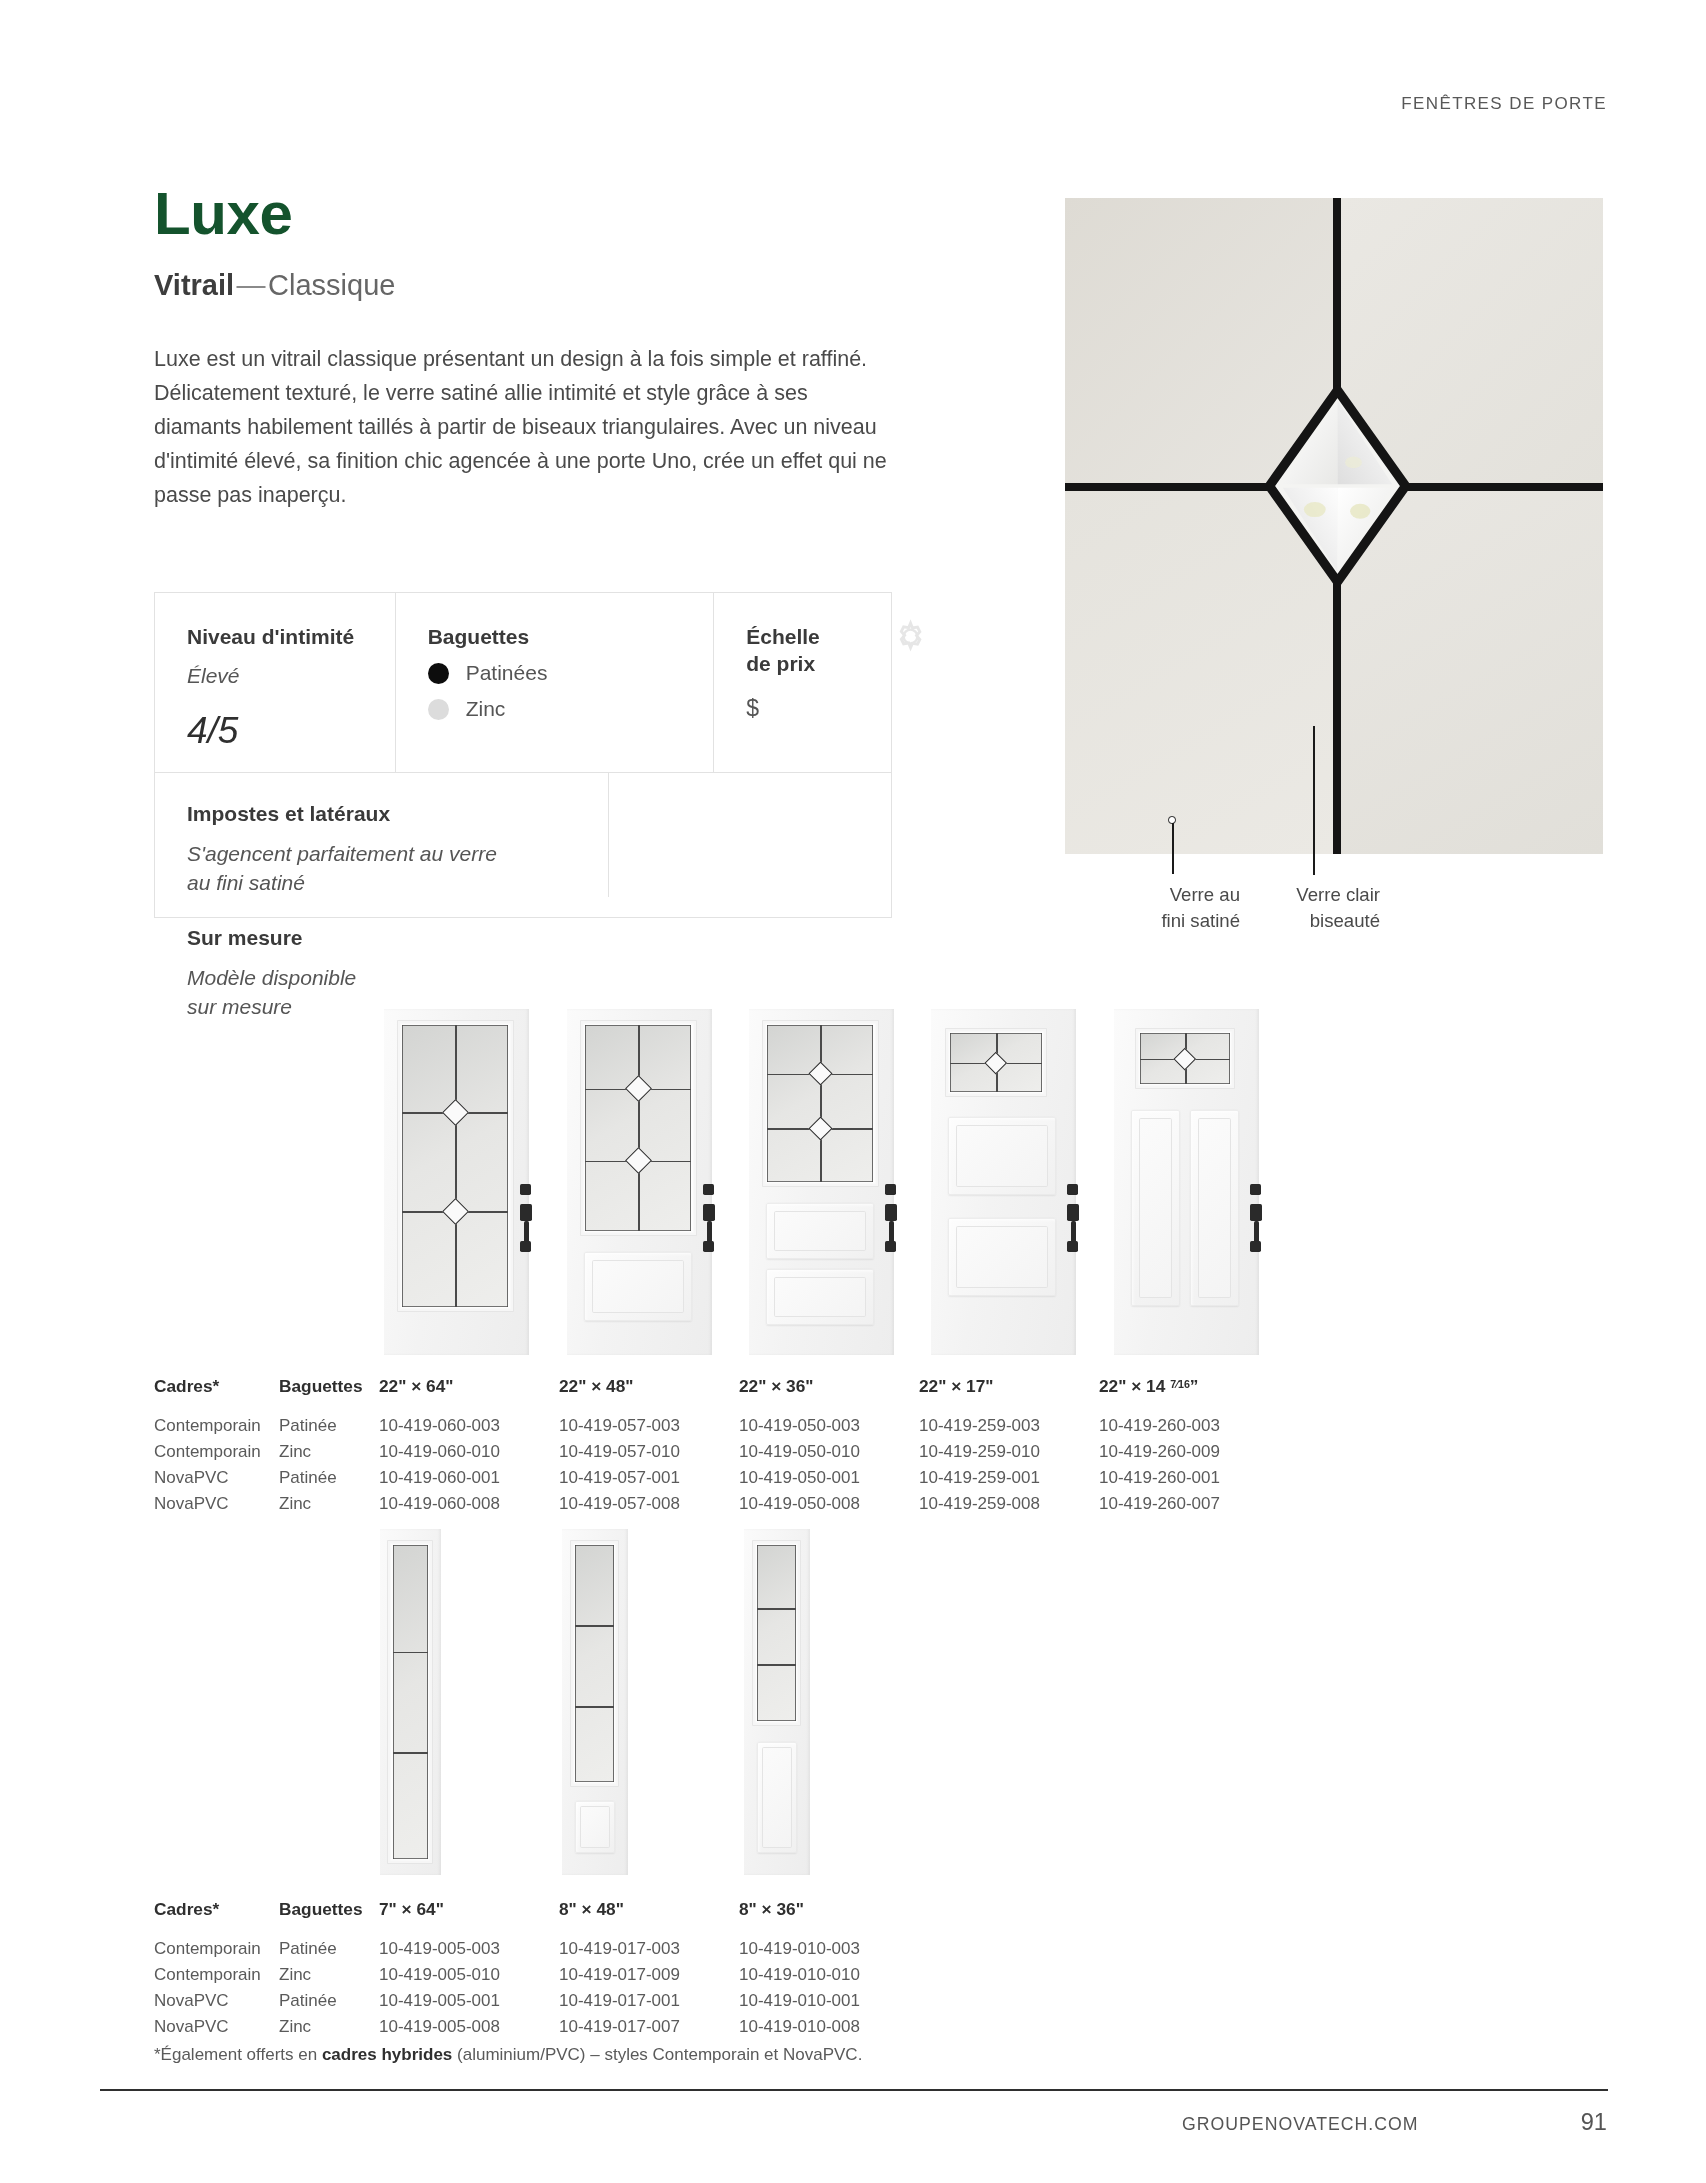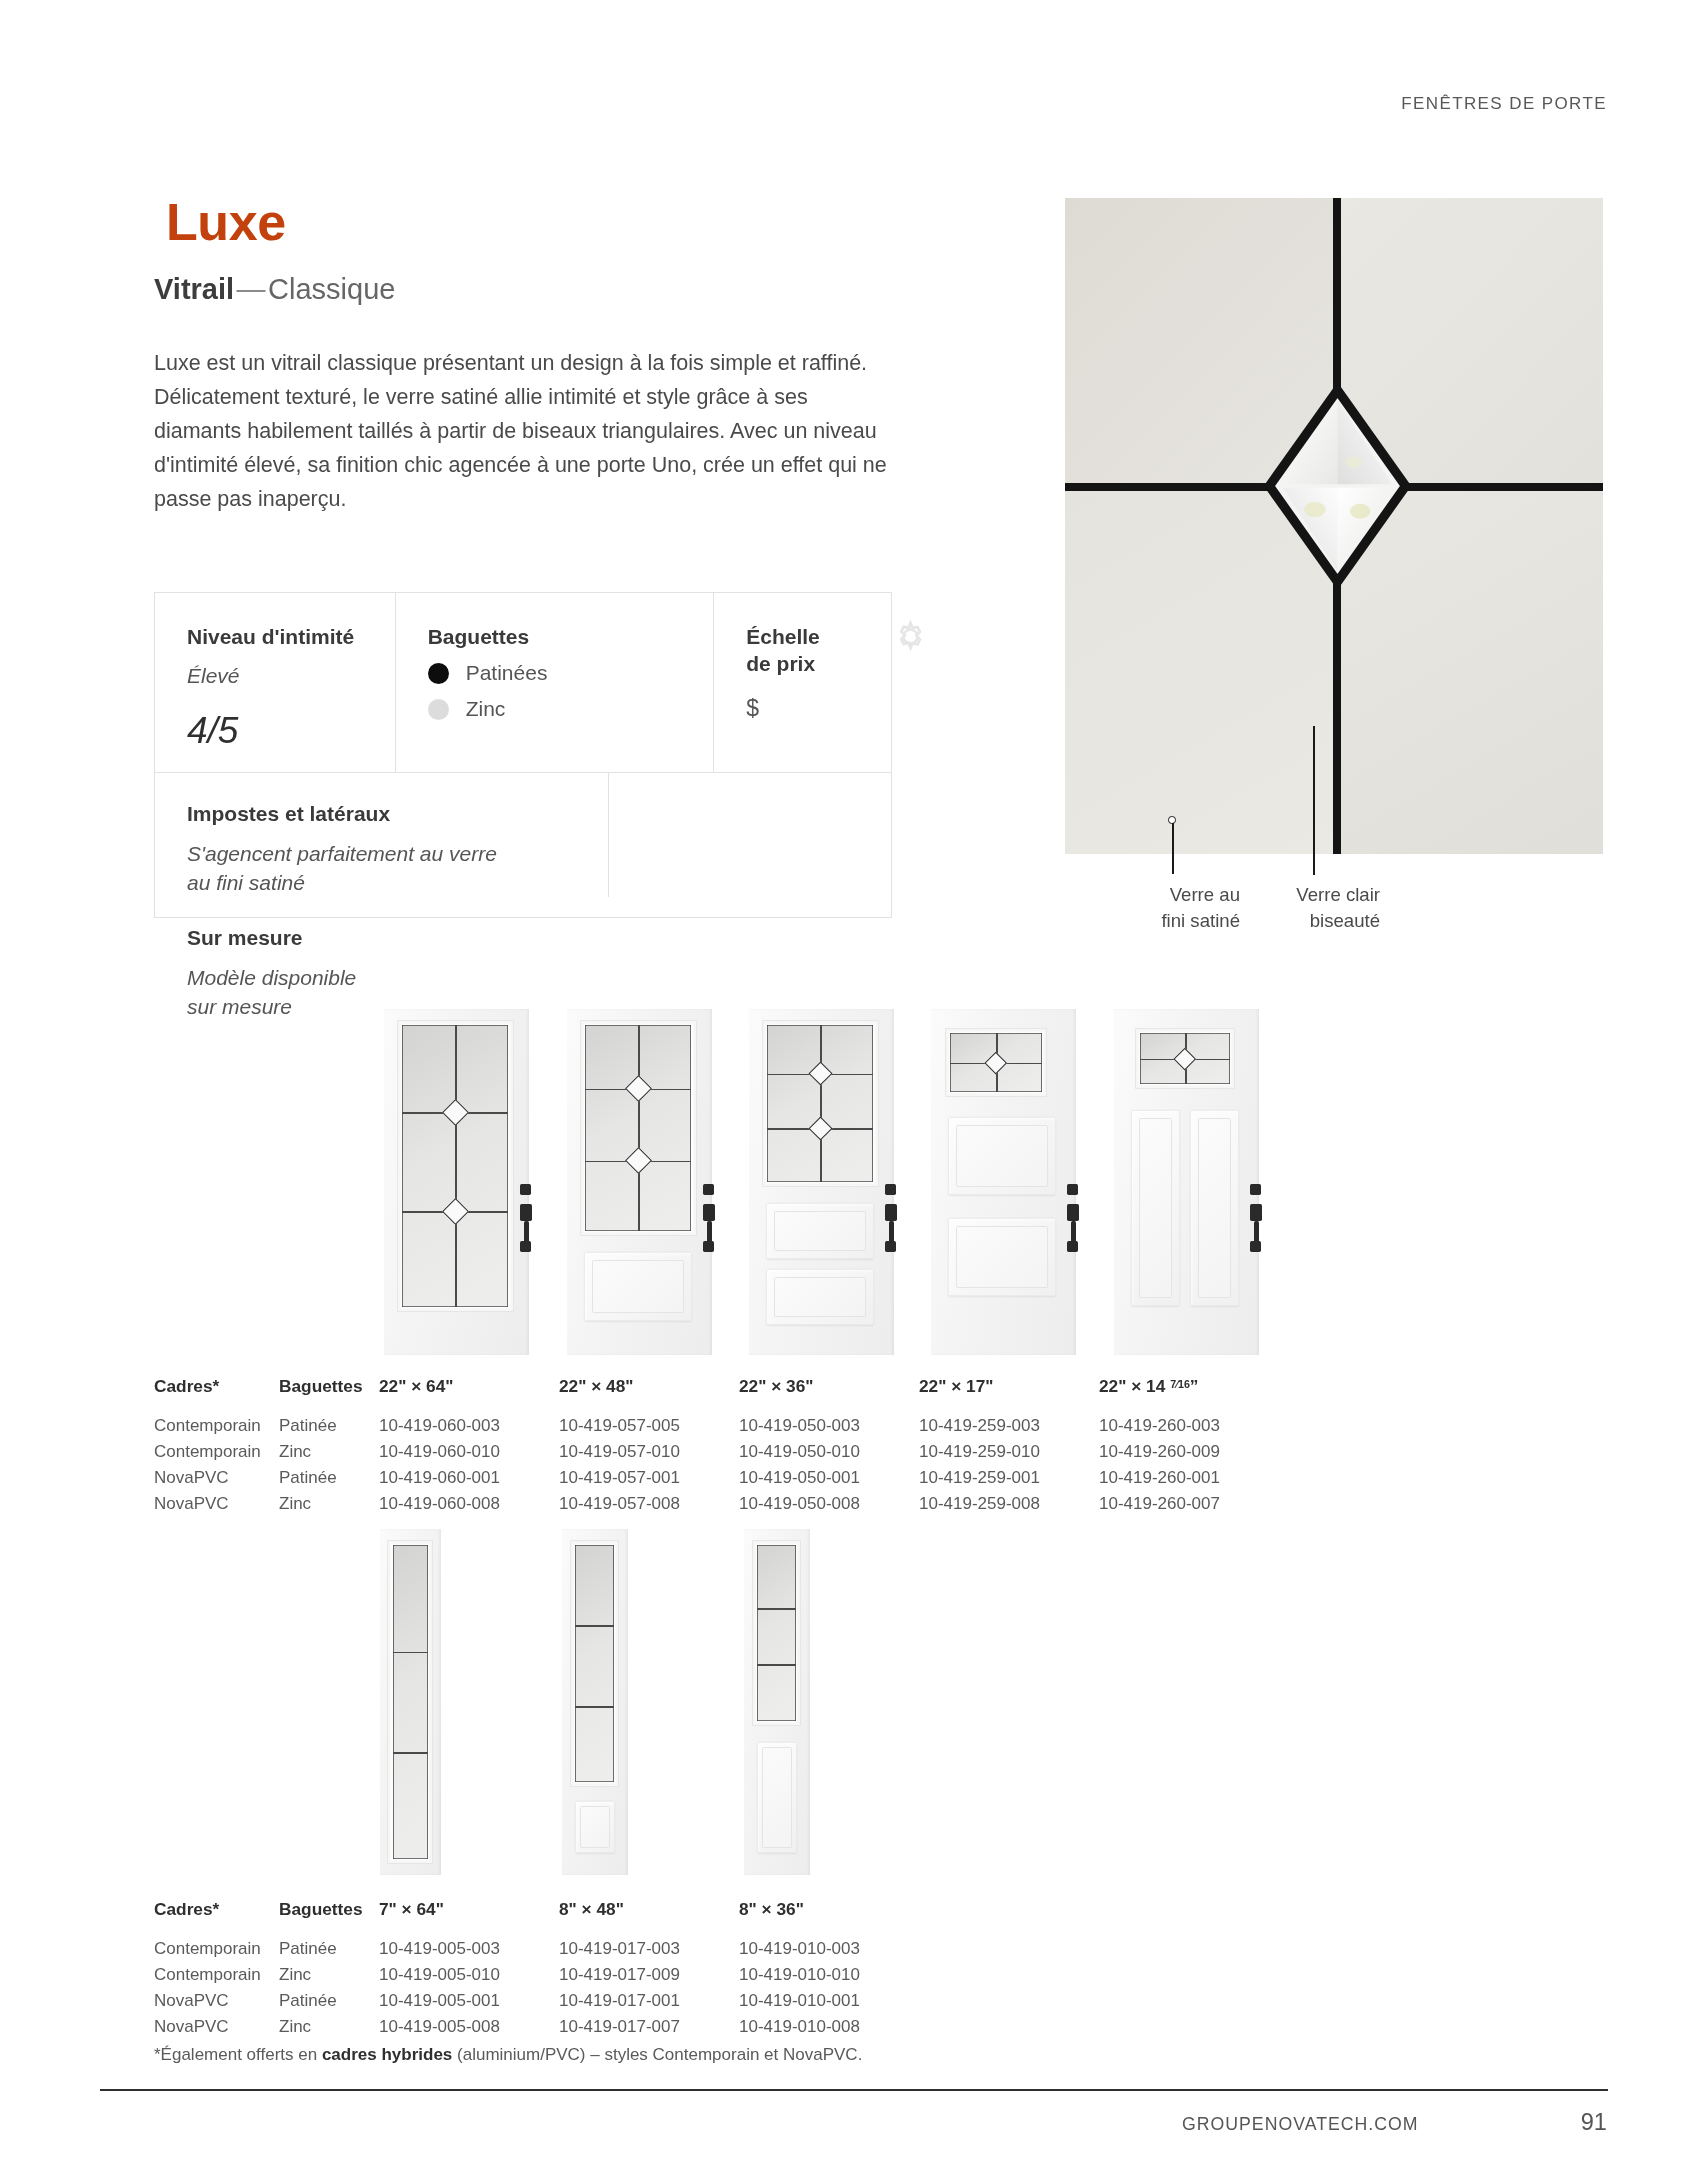--- a/index.html
+++ b/index.html
@@ -28,26 +28,26 @@
   }
 
   
   .left-col {
     position: absolute;
     left: 154px;
     top: 184px;
     width: 759px;
   }
   .product-title {
-    font-size: 52px;
+    font-size: 60px;
     font-weight: 700;
-    color: #c2410c;
+    color: #14532d;
     letter-spacing: -0.4px;
     line-height: 1;
-    margin: 12px;
+    margin: 0;
   }
   .subtitle {
     margin: 25px 0 0 0;
     font-size: 29px;
     color: #666666;
     font-weight: 400;
   }
   .subtitle .strong {
     font-weight: 700;
     color: #3d3d3d;
@@ -577,21 +577,21 @@
     <div class="st-cell col-sku">22" × 48"</div>
     <div class="st-cell col-sku">22" × 36"</div>
     <div class="st-cell col-sku">22" × 17"</div>
     <div class="st-cell col-sku"><span>22" × 14</span>&nbsp;<span class="frac"><sup>7</sup>⁄<sub>16</sub></span>”</div>
   </div>
 
   <div class="st-row">
     <div class="st-cell col-cadres">Contemporain</div>
     <div class="st-cell col-bag">Patinée</div>
     <div class="st-cell col-sku">10-419-060-003</div>
-    <div class="st-cell col-sku">10-419-057-005</div>
+    <div class="st-cell col-sku">10-419-057-003</div>
     <div class="st-cell col-sku">10-419-050-003</div>
     <div class="st-cell col-sku">10-419-259-003</div>
     <div class="st-cell col-sku">10-419-260-003</div>
   </div>
   <div class="st-row">
     <div class="st-cell col-cadres">Contemporain</div>
     <div class="st-cell col-bag">Zinc</div>
     <div class="st-cell col-sku">10-419-060-010</div>
     <div class="st-cell col-sku">10-419-057-010</div>
     <div class="st-cell col-sku">10-419-050-010</div>

